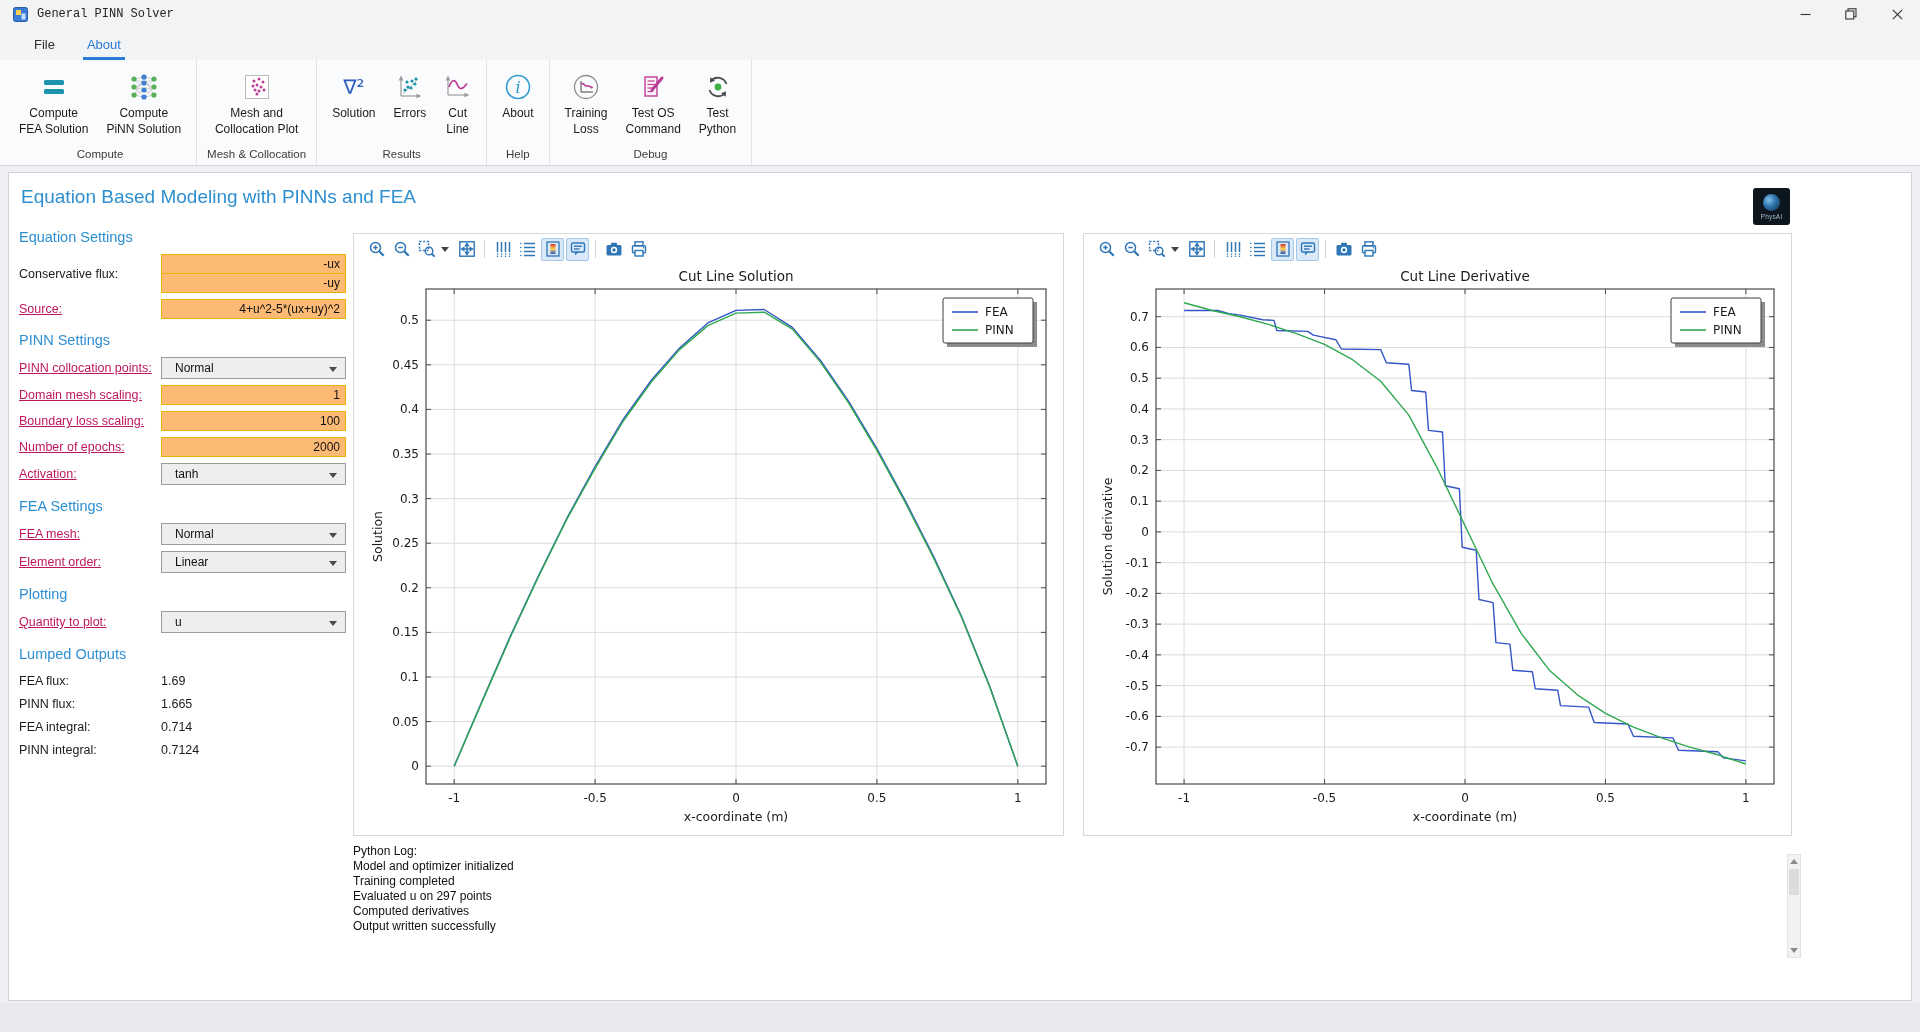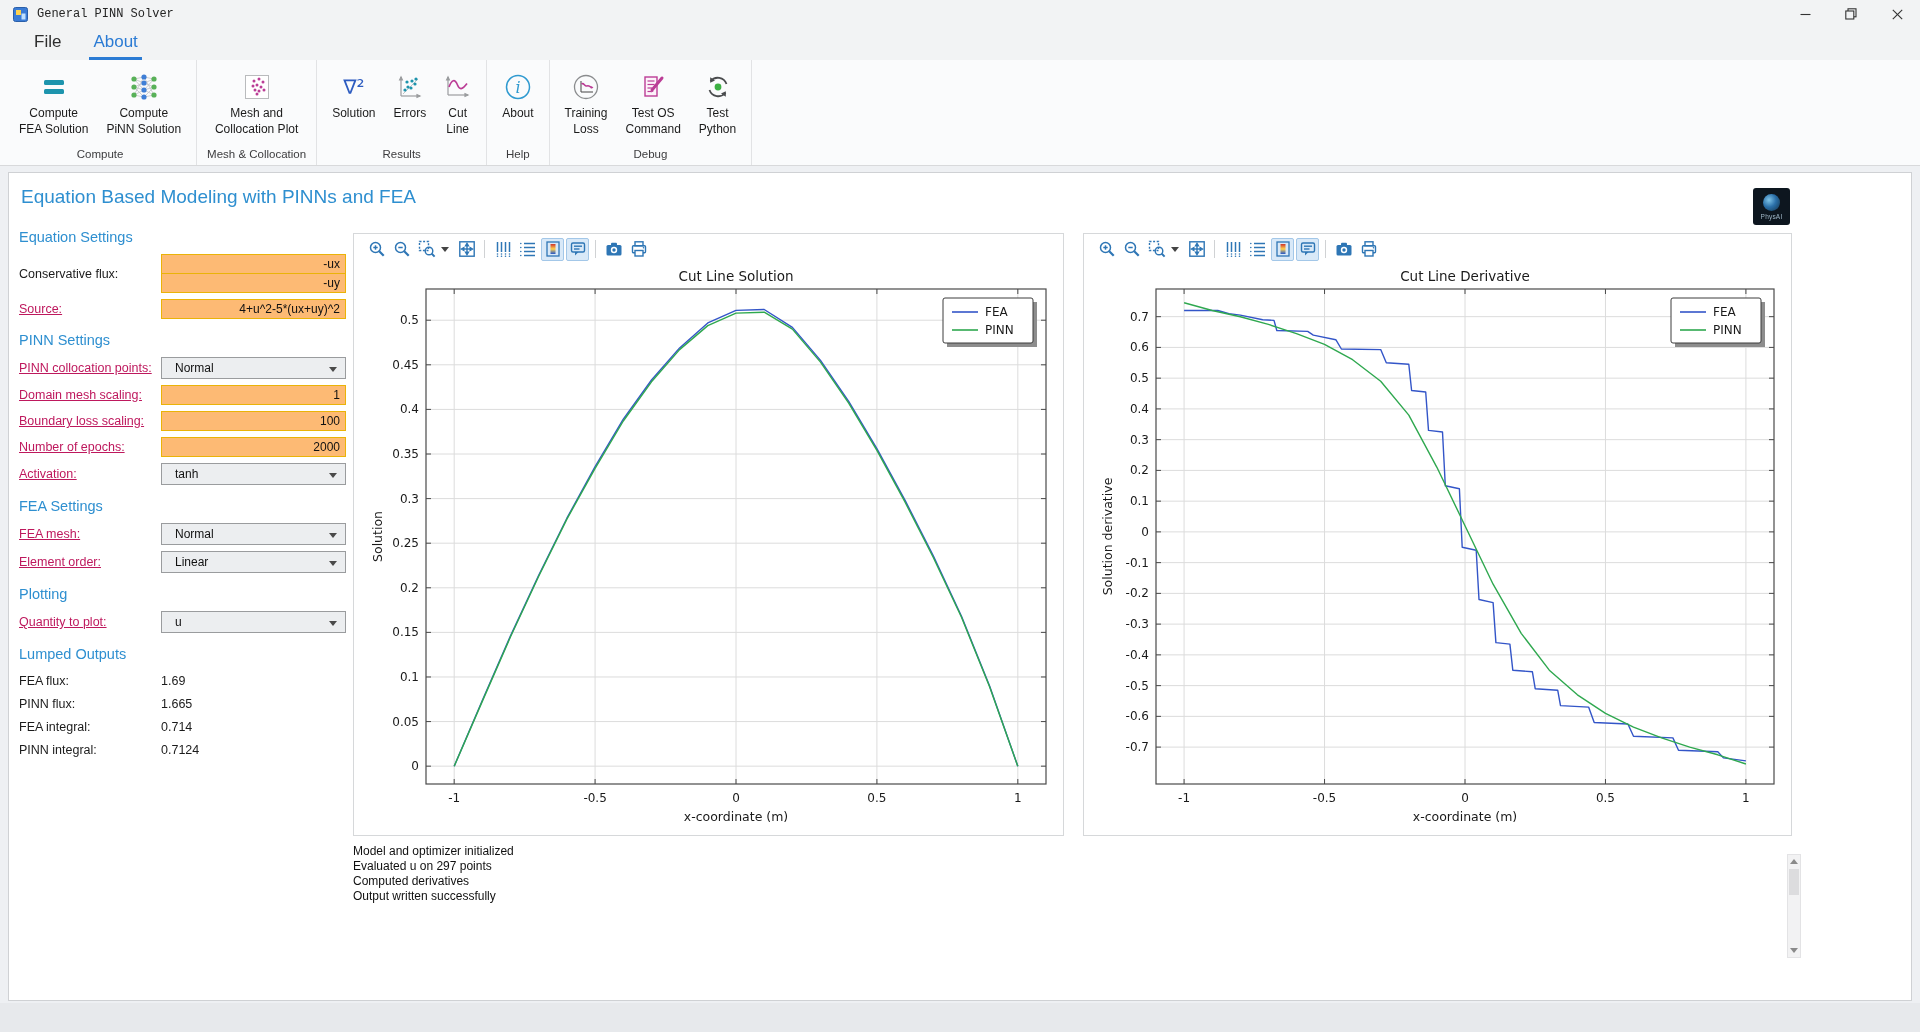--- a/index.html
+++ b/index.html
@@ -8,21 +8,21 @@
 
   
   .titlebar { position:absolute; top:0; left:0; width:1920px; height:28px; background:#f2f3f4; display:flex; align-items:center; }
   .app-icon { margin-left:13px; width:15px; height:15px; flex:0 0 auto; }
   .title-text { margin-left:9px; font-size:12px; color:#242424;font-family:Liberation Mono, monospace; }
   .win-controls { position:absolute; right:0; top:0; height:28px; display:flex; }
   .win-btn { width:46px; height:28px; display:flex; align-items:center; justify-content:center; }
 
   
   .menubar { position:absolute; top:28px; left:0; width:1920px; height:32px; background:#f2f3f4; display:flex; align-items:flex-end; padding-left:30px; gap:24px; }
-  .menu-tab { font-size:17px; padding:3px 4px 8px; color:#2e2e2e; cursor:default; }
+  .menu-tab { font-size:13px; padding:3px 4px 8px; color:#2e2e2e; cursor:default; }
   .menu-tab.active { color:#2b7bd4; padding-bottom:5px; border-bottom:3px solid #2b7bd4; }
 
   
   .ribbon { position:absolute; top:60px; left:0; width:1920px; height:106px; background:#fafbfc; border-bottom:1px solid #d8d9db; display:flex; padding-left:4px; }
   .ribbon-group { display:flex; flex-direction:column; border-right:1px solid #e2e3e5; padding:0 6px; }
   .rg-buttons { flex:1; display:flex; align-items:flex-start; padding-top:7px; }
   .ribbon-btn { display:flex; flex-direction:column; align-items:center; padding:2px 9px; border-radius:3px; cursor:default; }
   .rb-icon { height:36px; display:flex; align-items:center; justify-content:center; }
   .rb-label { font-size:12px; line-height:14.5px; text-align:center; color:#1b1b1b; margin-top:1px; white-space:nowrap; }
   .rg-label { text-align:center; font-size:11.5px; color:#3c3c3e; padding:1px 4px 5px; white-space:nowrap; }
@@ -800,21 +800,23 @@
           <rect x="587" y="34" width="90" height="45" rx="2" fill="#fff" stroke="#3d3d3d"></rect>
           <line x1="596" y1="48" x2="622" y2="48" stroke="#3355c8" stroke-width="1.6"></line>
           <text x="629" y="52" class="tick">FEA</text>
           <line x1="596" y1="66" x2="622" y2="66" stroke="#2fa84f" stroke-width="1.6"></line>
           <text x="629" y="70" class="tick">PINN</text>
         </svg></div>
   </div>
 
   <div class="log-area">
     <div class="log-text">
+      <div>Python Log:</div>
       <div>Model and optimizer initialized</div>
+      <div>Training completed</div>
       <div>Evaluated u on 297 points</div>
       <div>Computed derivatives</div>
       <div>Output written successfully</div>
     </div>
     <div class="log-scrollbar">
       <div class="sb-btn sb-up">
           <span class="tri-up"></span>
         </div>
       <div class="sb-thumb"></div>
       <div class="sb-btn sb-down">

